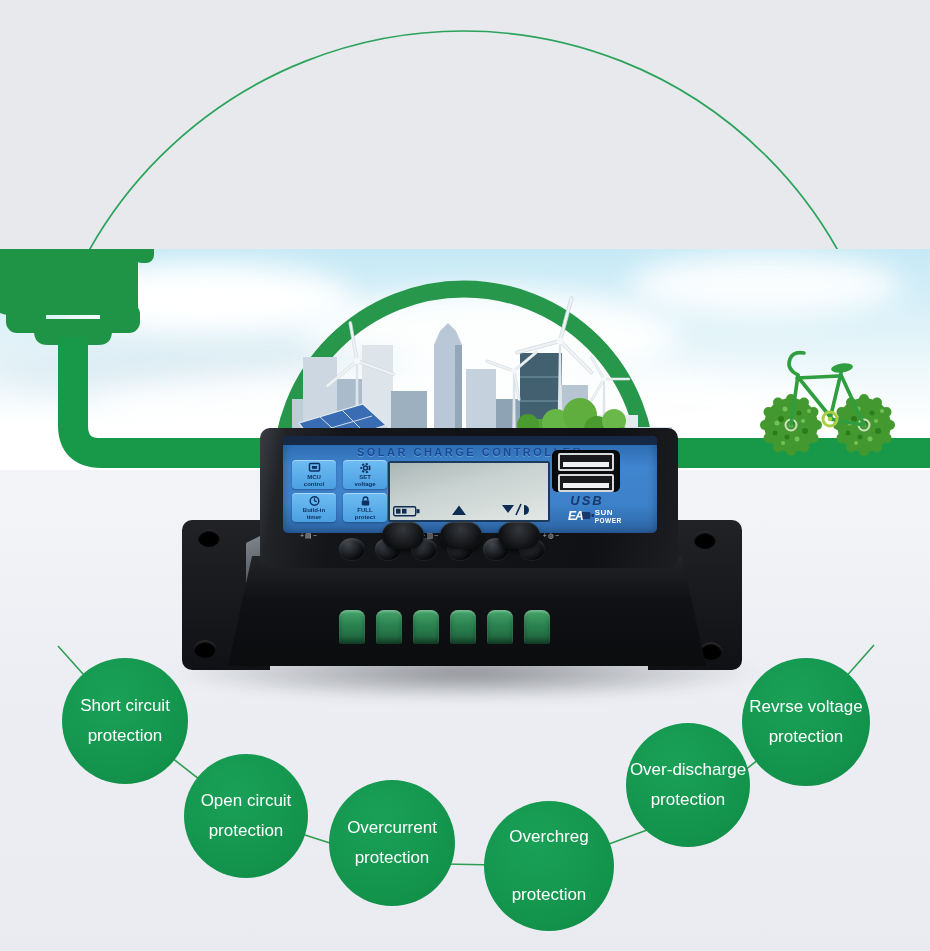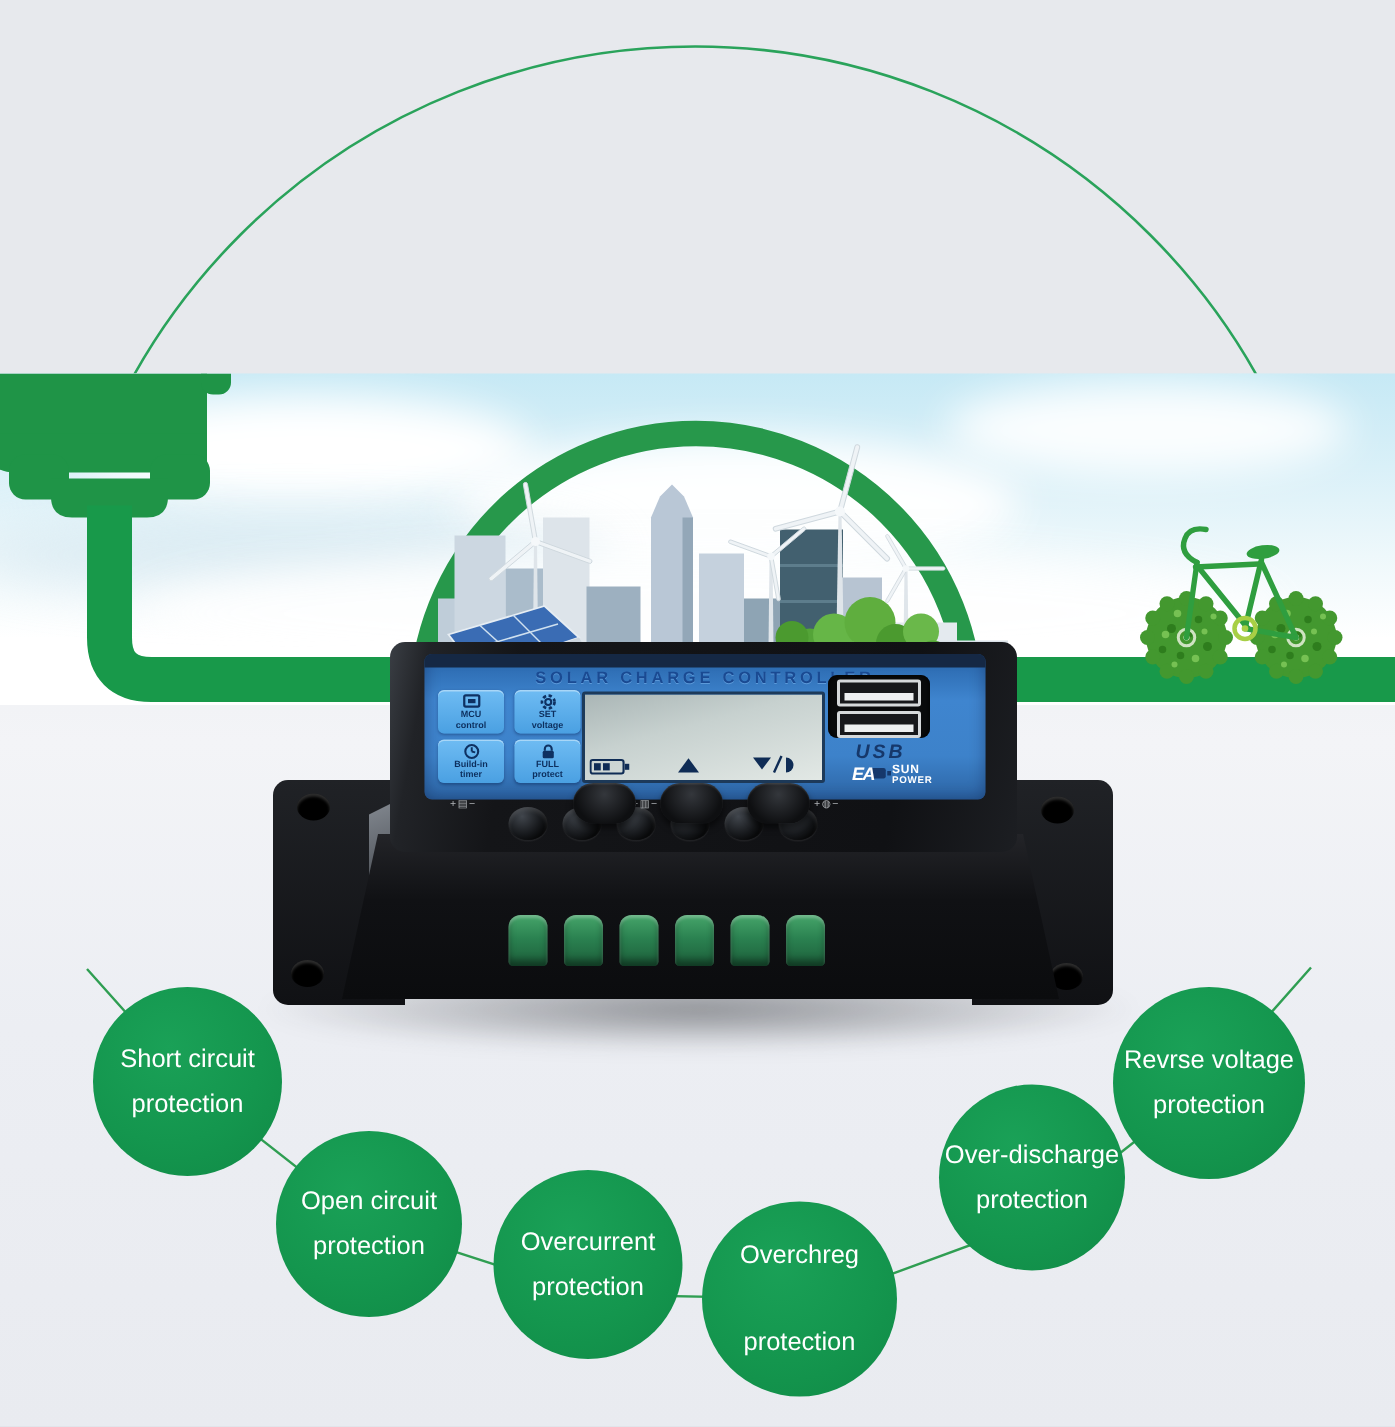--- a/index.html
+++ b/index.html
@@ -362,21 +362,21 @@
     <span>protection</span>
   </div>
   <div class="pcircle" style="left:184px;top:754px;width:124px;height:124px;">
     <span>Open circuit</span>
     <span>protection</span>
   </div>
   <div class="pcircle" style="left:329px;top:780px;width:126px;height:126px;">
     <span>Overcurrent</span>
     <span>protection</span>
   </div>
-  <div class="pcircle" style="left:468px;top:801px;width:130px;height:130px;gap:28px;">
+  <div class="pcircle" style="left:484px;top:801px;width:130px;height:130px;gap:28px;">
     <span>Overchreg</span>
     <span>protection</span>
   </div>
   <div class="pcircle" style="left:626px;top:723px;width:124px;height:124px;">
     <span>Over-discharge</span>
     <span>protection</span>
   </div>
   <div class="pcircle" style="left:742px;top:658px;width:128px;height:128px;">
     <span>Revrse voltage</span>
     <span>protection</span>

